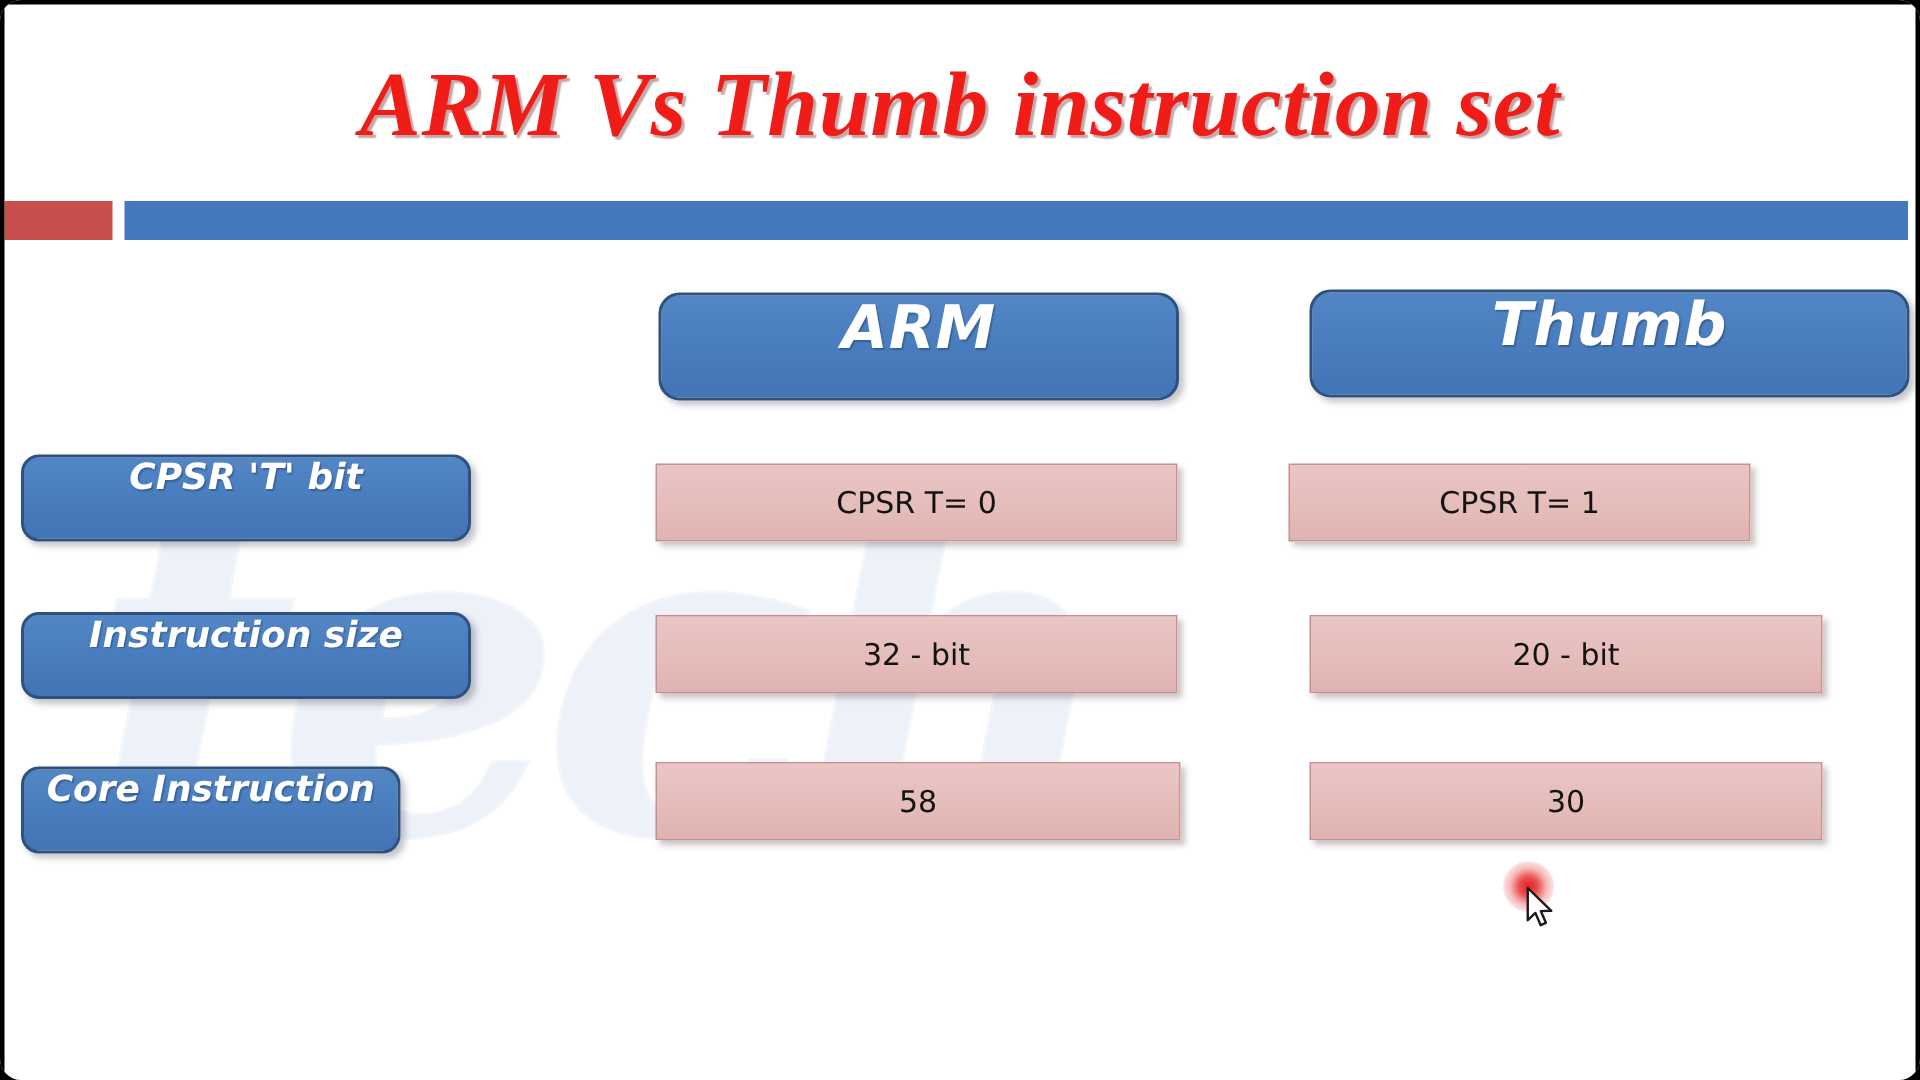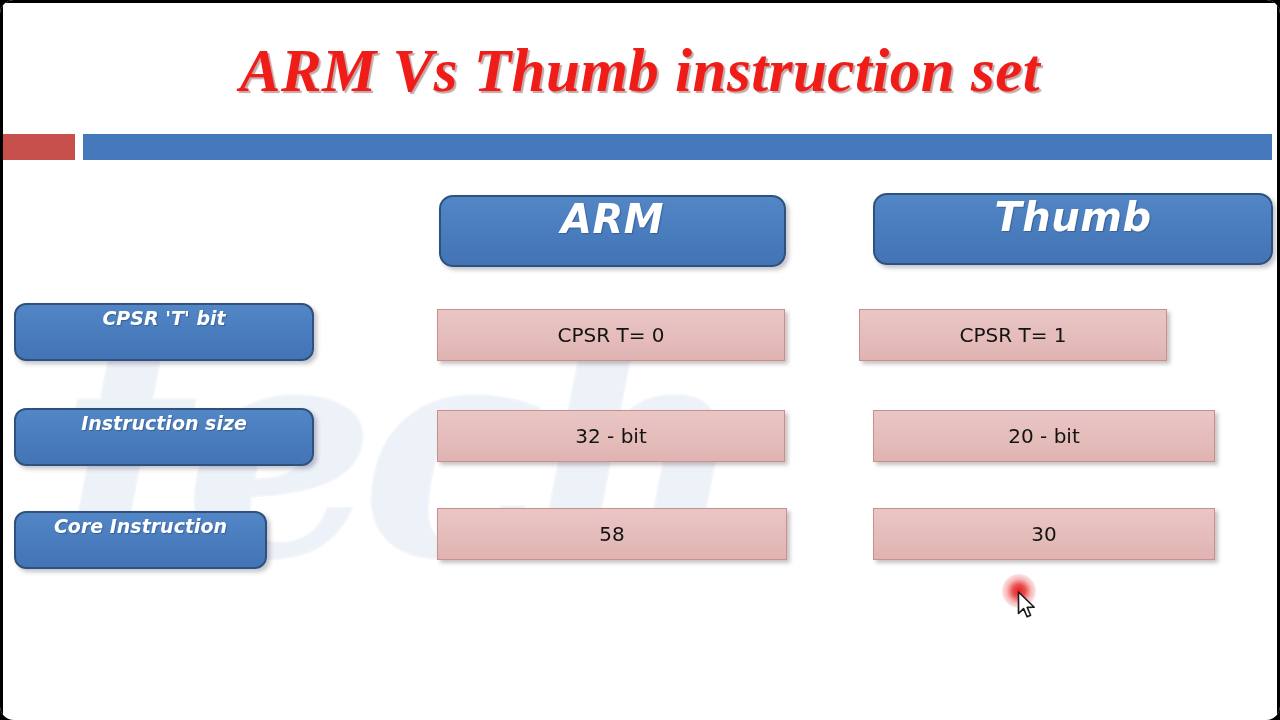--- a/index.html
+++ b/index.html
@@ -132,21 +132,21 @@
     white-space: nowrap;
     text-shadow: 1px 1px 1px rgba(20,40,70,0.35);
   }
 
   
   .header-box { height: 72px; border-radius: 14px; }
   .header-box .blue-box-label { font-size: 40px; line-height: 44px; letter-spacing: 0.5px; }
 
   
   .row-label-box { height: 58px; }
-  .row-label-box .blue-box-label { font-size: 19px; line-height: 26px; }
+  .row-label-box .blue-box-label { font-size: 24px; line-height: 26px; }
 
   
   .pink-box {
     position: absolute;
     box-sizing: border-box;
     background: linear-gradient(180deg, #e9c6c4 0%, #e4bcba 60%, #dfb3b2 100%);
     border: 1px solid #c98f8f;
     display: flex;
     align-items: center;
     justify-content: center;

